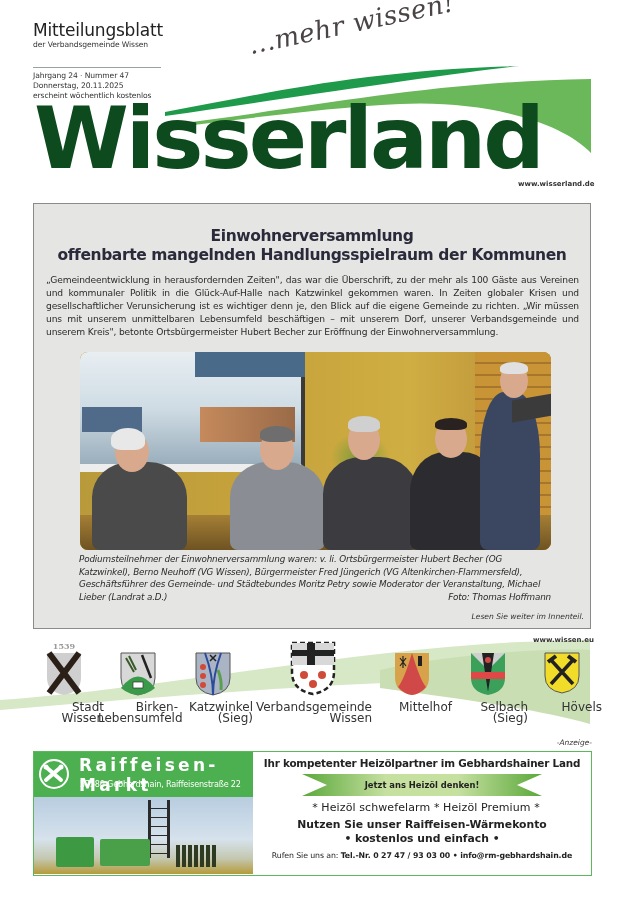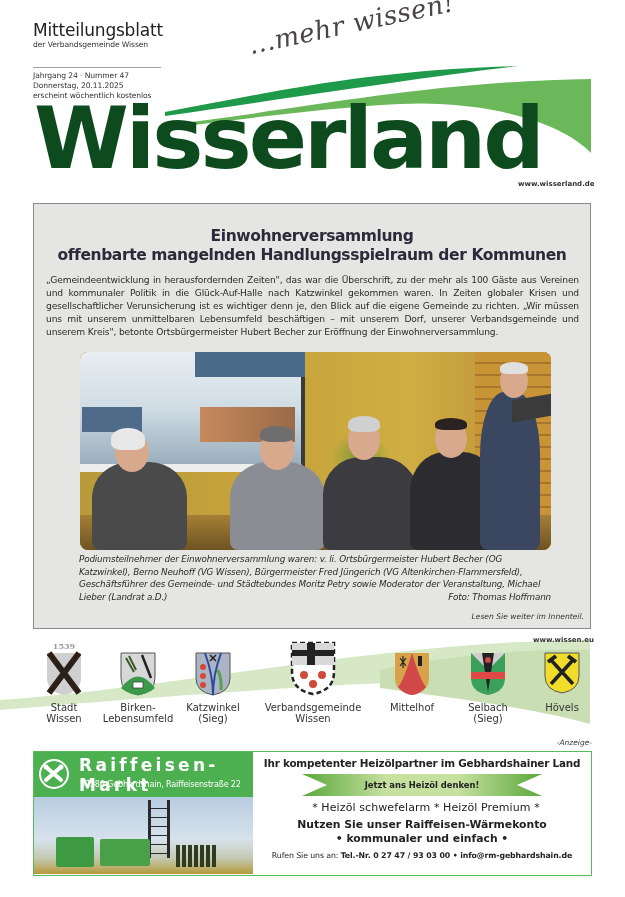--- a/index.html
+++ b/index.html
@@ -37,21 +37,21 @@
   .photo .podium { position: absolute; left: 432px; top: 45px; width: 40px; height: 22px; background: #3b3b3b; transform: skewY(-10deg); }
   .photo .plant { position: absolute; left: 250px; top: 80px; width: 60px; height: 50px; border-radius: 50%; background: radial-gradient(#7a9a3a 0%, transparent 70%); }
 
   .caption { position: absolute; left: 45px; top: 349px; width: 472px; font-style: italic; font-size: 8.8px; line-height: 12.7px; color: #2a2a2a; letter-spacing: -0.15px; }
   .caption .photo-credit { float: right; }
   .more { position: absolute; right: 6px; top: 408px; font-style: italic; font-size: 7.6px; color: #333; padding-left: 16px; }
   .arms-swoosh { position: absolute; left: 0; top: 0; width: 625px; height: 100px; }
   .arms-url { position: absolute; left: 533px; top: 636px; font-size: 7px; font-weight: bold; color: #333; }
   .arm { position: absolute; top: 640px; width: 80px; text-align: center; }
   .arm .shield { display: block; margin: 0 auto; }
-  .arm .label { font-size: 10px; line-height: 11px; color: #333; margin-top: 6px; }
+  .arm .label { font-size: 12px; line-height: 11px; color: #333; margin-top: 6px; text-align: right; }
   .anzeige { position: absolute; right: 33px; top: 738px; font-style: italic; font-size: 7.5px; color: #333; }
 
   
   .ad { position: absolute; left: 33px; top: 751px; width: 559px; height: 125px; border: 1.5px solid #5cb85c; background: #fff; }
   .ad-left { position: absolute; left: 0; top: 0; width: 260px; height: 122px; }
   .ad-banner { position: absolute; left: 0; top: 0; width: 219px; height: 45px; background: #4caf50; color: #fff; }
   .ad-logo { position: absolute; left: 5px; top: 7px; width: 30px; height: 30px; border-radius: 50%; border: 2.5px solid #fff; }
   .ad-name { position: absolute; left: 45px; top: 3px; font-size: 17px; font-weight: bold; letter-spacing: 3.3px; color: #fff; }
   .ad-addr { position: absolute; left: 46px; top: 27px; font-size: 8.1px; color: #fff; letter-spacing: -0.2px; }
   .ad-photo { position: absolute; left: 0; top: 45px; width: 219px; height: 77px; background: linear-gradient(#b8cde0 0%, #d6e2ec 55%, #c4c8b0 80%, #b59a3a 100%); overflow: hidden; }
@@ -281,19 +281,19 @@
               <stop offset="1" stop-color="#5aa83a"></stop>
           </linearGradient>
         </defs>
         <path d="M0 0 H240 L215 11 L240 22 H0 L25 11 Z" fill="url(#rg)"></path>
       </svg>
       <div class="ad-ribbon-text">Jetzt ans Heizöl denken!</div>
     </div>
     <div class="ad-products">* Heizöl schwefelarm * Heizöl Premium *</div>
     <div class="ad-konto">
       <div>Nutzen Sie unser Raiffeisen-Wärmekonto</div>
-      <div>• kommunaler und einfach •</div>
+      <div>• kostenlos und einfach •</div>
     </div>
     <div class="ad-contact">
       <div><span>Rufen Sie uns an: </span><b>Tel.-Nr. 0 27 47 / 93 03 00 • info@rm-gebhardshain.de</b></div>
     </div>
   </div>
 </section>
 
 </body></html>

